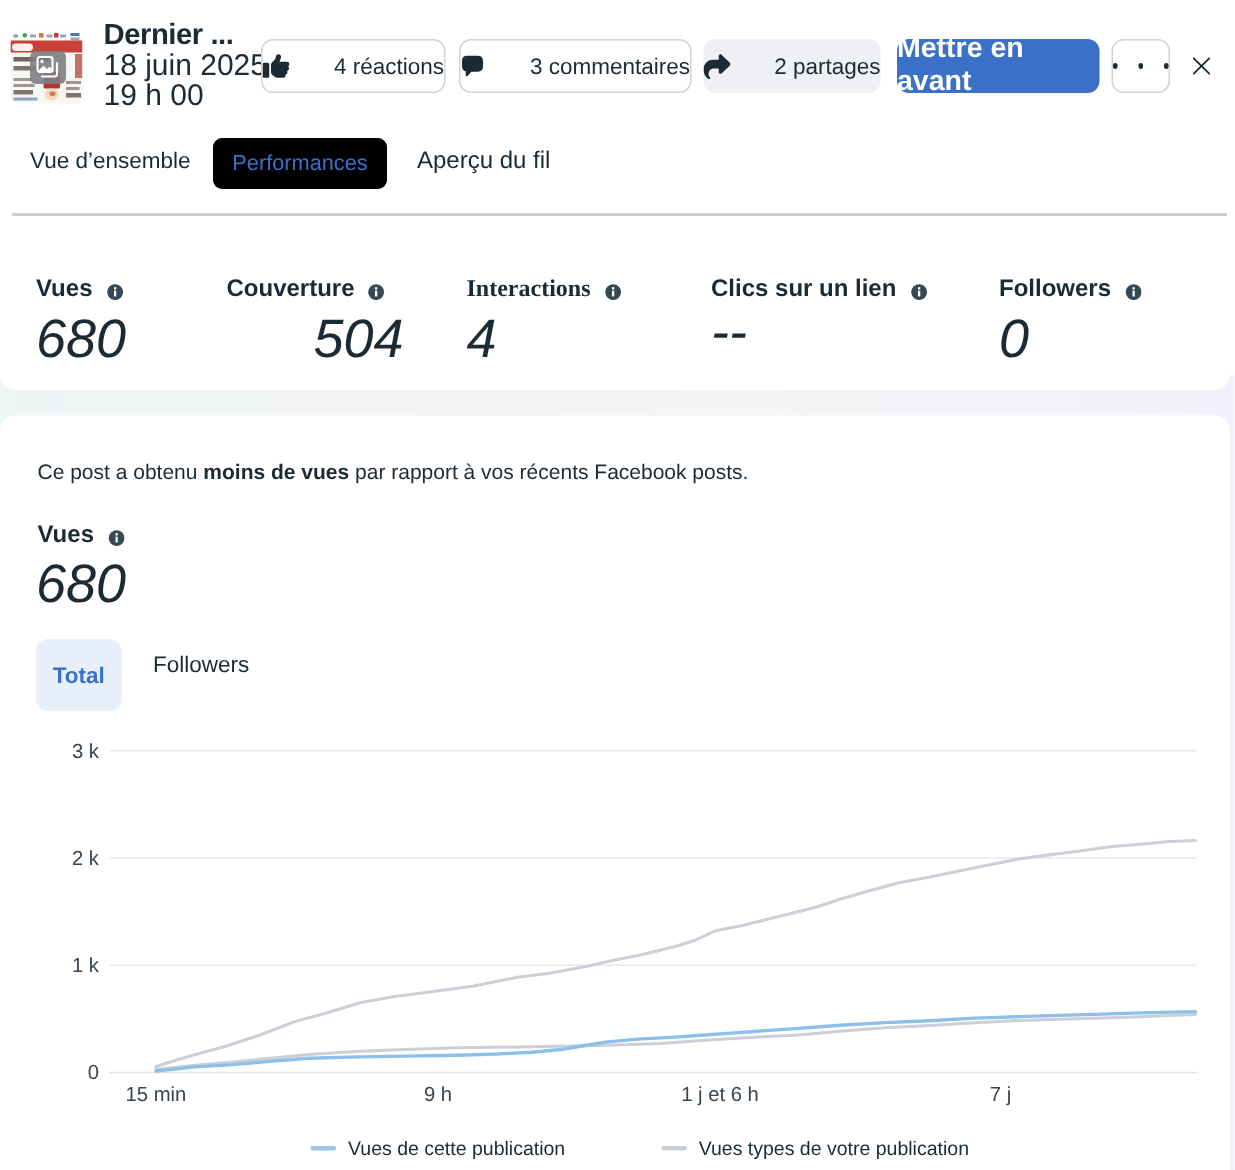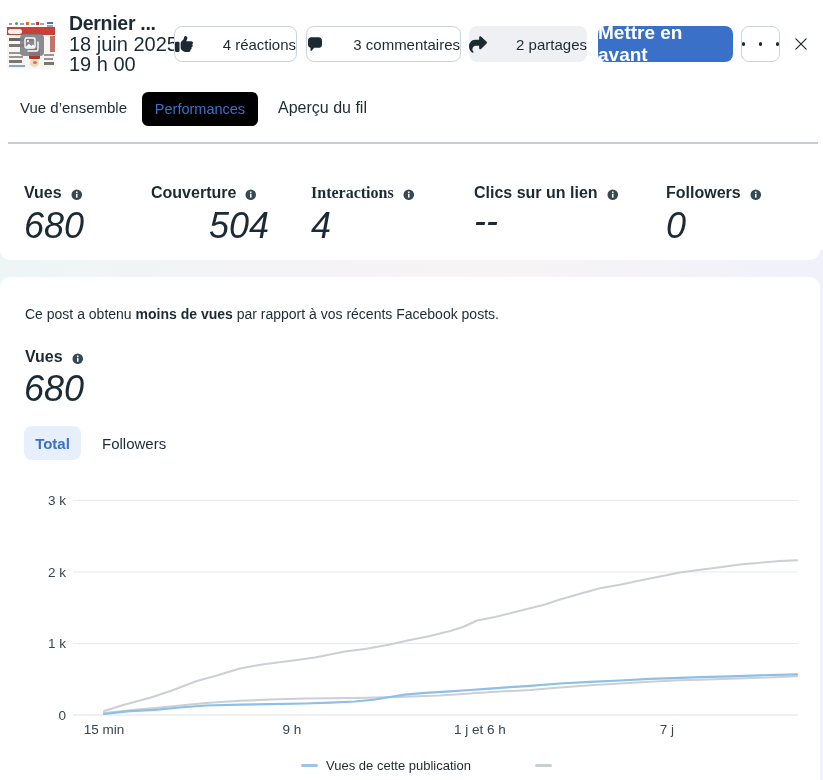--- a/index.html
+++ b/index.html
@@ -142,21 +142,21 @@
 
 <div class="abs lbl" style="left:25px; top:348px;">Vues
   <svg class="ico-i" viewBox="0 0 12 12">
       <circle cx="6" cy="6" r="5.5" fill="#354a54"></circle>
       <rect x="5.2" y="5" width="1.6" height="4" fill="#fff"></rect>
       <rect x="5.2" y="2.6" width="1.6" height="1.6" fill="#fff"></rect>
     </svg>
 </div>
 <div class="abs val" style="left:24px; top:368px;">680</div>
 
-<div class="abs" style="left:24px; top:426px; width:57px; height:34px; border-radius:8px; background:#e7f0fa; display:flex; align-items:center; justify-content:center; font-size:15px; font-weight:bold; color:#3b70c9;">Total</div>
+<div class="abs" style="left:24px; top:426px; width:57px; height:48px; border-radius:8px; background:#e7f0fa; display:flex; align-items:center; justify-content:center; font-size:15px; font-weight:bold; color:#3b70c9;">Total</div>
 <div class="abs" style="left:102px; top:435px; font-size:15px;">Followers</div>
 
 <svg class="abs" style="left:0; top:480px;" width="823" height="280" viewBox="0 0 823 280">
   <line x1="73" y1="20.5" x2="798" y2="20.5" stroke="#e7e9ed" stroke-width="1"></line>
   <line x1="73" y1="92" x2="798" y2="92" stroke="#e7e9ed" stroke-width="1"></line>
   <line x1="73" y1="163.5" x2="798" y2="163.5" stroke="#e7e9ed" stroke-width="1"></line>
   <line x1="73" y1="235" x2="798" y2="235" stroke="#dfe2e6" stroke-width="1"></line>
   <text x="66" y="25" font-size="13.5" fill="#37454f" text-anchor="end">3 k</text>
   <text x="66" y="96.5" font-size="13.5" fill="#37454f" text-anchor="end">2 k</text>
   <text x="66" y="168" font-size="13.5" fill="#37454f" text-anchor="end">1 k</text>
@@ -171,13 +171,14 @@
   <path d="M104 233 L130 230.2 L155 228 L180 225.5 L206 223 L240 220.8 L270 219.6 L305 218.5 L355 217.9 L405 216.8 L440 215.6 L470 213.5 L500 211.6 L530 210.1 L560 207.5 L590 205.2 L620 203.6 L650 201.8 L680 200.3 L700 199.7 L730 198.8 L760 197.8 L797 196.3" fill="none" stroke="#cbcfd6" stroke-width="2" stroke-linecap="round" stroke-linejoin="round"></path>
 
   <path d="M104 234 L130 231.2 L155 229.8 L180 227.5 L206 225.5 L240 224.6 L270 224.1 L305 223.5 L330 222.7 L355 221.5 L375 219.5 L390 217 L405 214.6 L425 212.8 L450 211.4 L470 210 L490 208.6 L510 207.1 L530 205.8 L560 203.5 L590 201.8 L620 200.5 L650 198.8 L680 197.8 L700 197.1 L730 196.3 L760 195.3 L797 194.4" fill="none" stroke="#8cbfe9" stroke-width="2.2" stroke-linecap="round" stroke-linejoin="round"></path>
 </svg>
 
 <div class="abs" style="left:15px; top:758px; width:823px; display:flex; align-items:center; justify-content:center; gap:8px; font-size:13px; color:#1c2b33;">
   <span style="width:17px;height:3.5px;border-radius:2px;background:#9cc5ec;"></span>
   <span>Vues de cette publication</span>
   <span style="width:48px;"></span>
   <span style="width:17px;height:3.5px;border-radius:2px;background:#c9cdd4;"></span>
+  <span>Vues types de votre publication</span>
 </div>
 
 </body></html>

